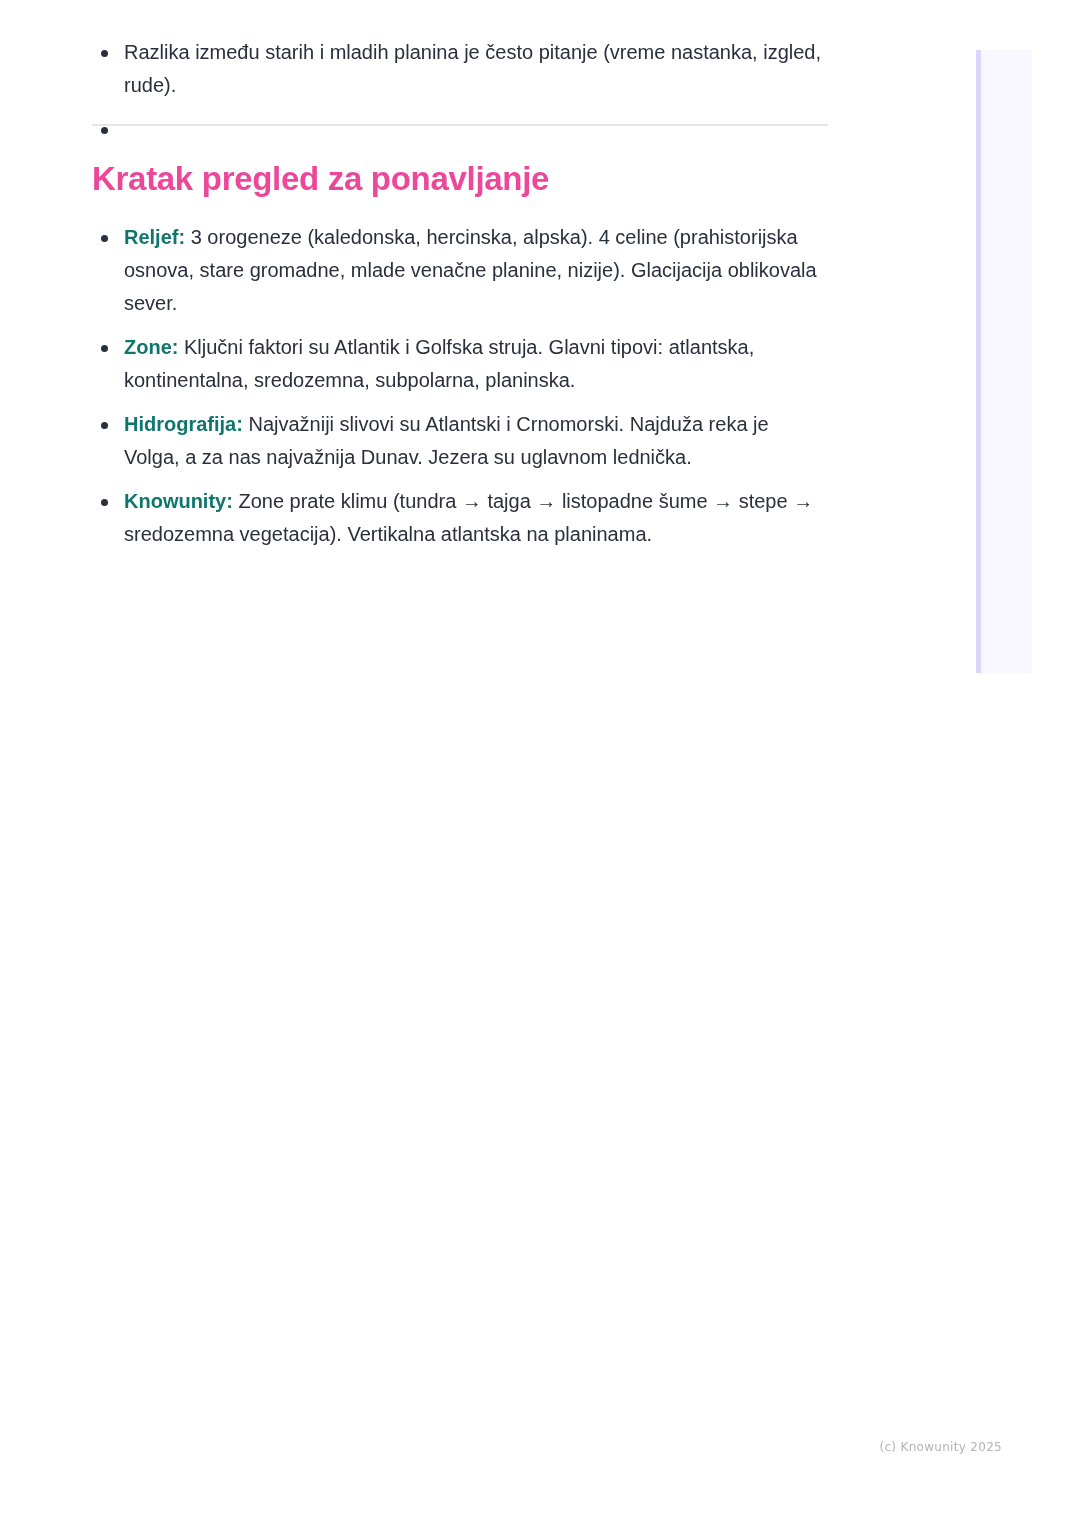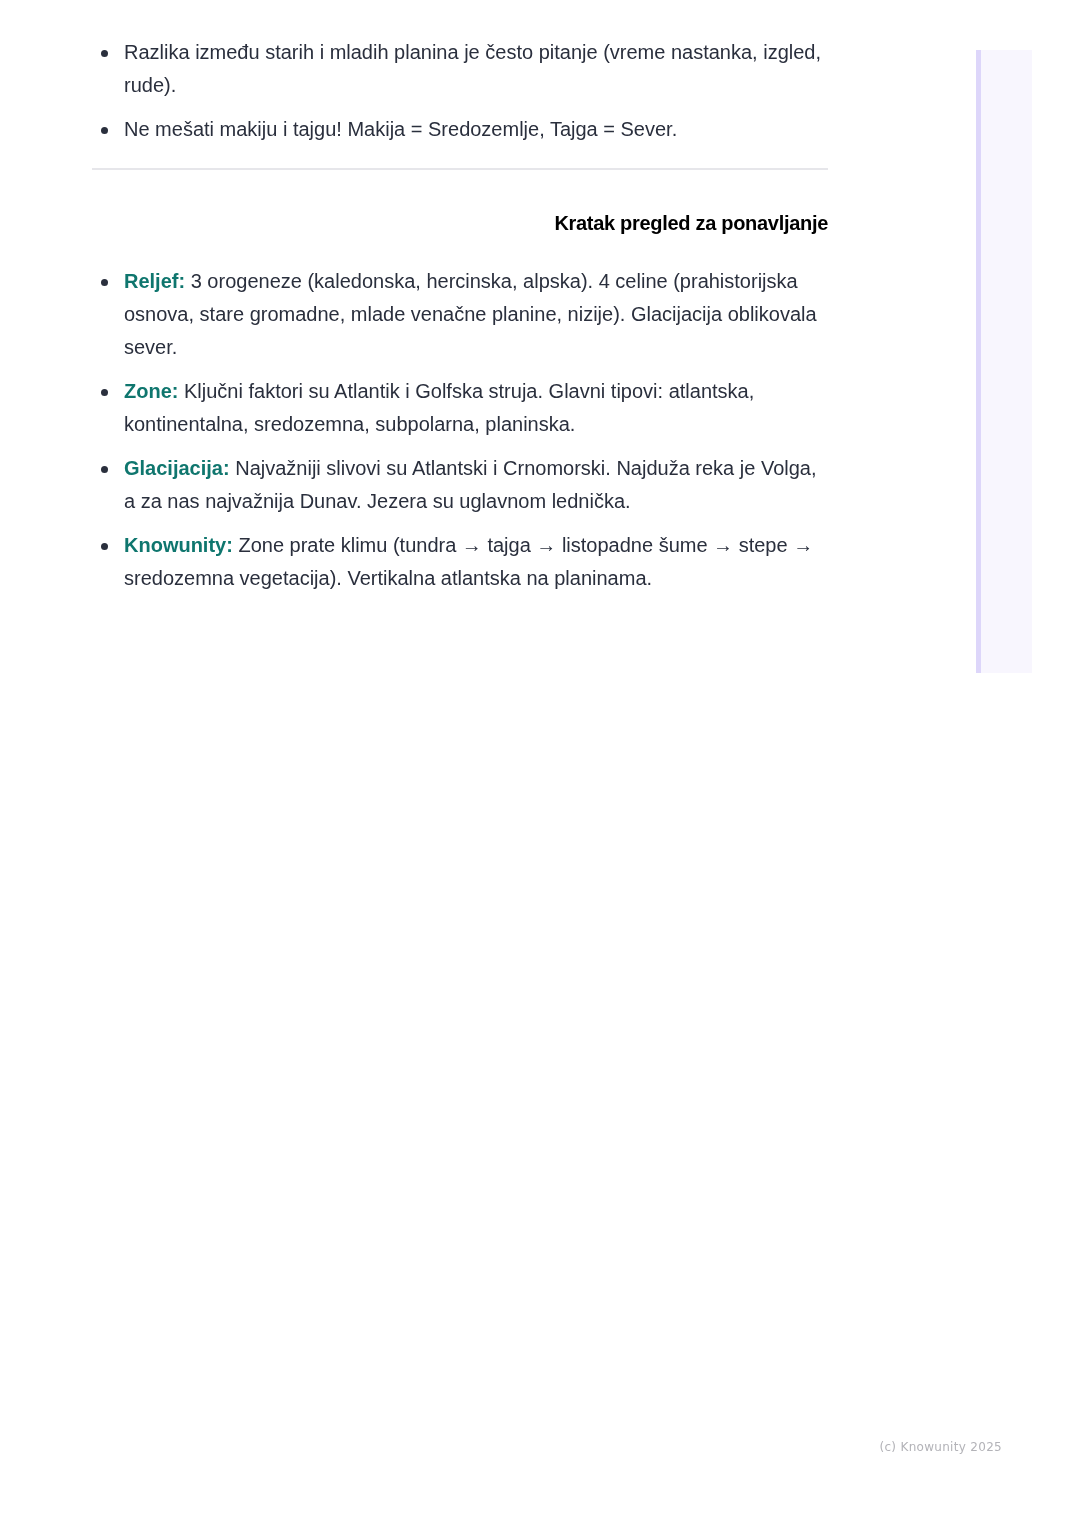--- a/index.html
+++ b/index.html
@@ -49,26 +49,25 @@
     }
     .divider {
       height: 2px;
       background: #e6e6ea;
       margin-top: 22px;
       margin-bottom: 33px;
       width: 736px;
     }
     h2.section-title {
       margin: 0 0 22px 0;
-      font-size: 20px;
+      font-size: 33px;
       line-height: 40px;
       font-weight: bold;
-      color: #000000;
+      color: #ec4899;
       letter-spacing: -0.3px;
-      text-align: right;
     }
     .side-panel {
       position: absolute;
       left: 976px;
       top: 50px;
       width: 56px;
       height: 623px;
       background: #f8f6fe;
       border-left: 5px solid #ddd6fa;
       box-sizing: border-box;
@@ -87,40 +86,39 @@
 <body>
 
 <div class="content">
   <ul class="bullets">
     <li>
       <span class="dot"></span>
       <span>Razlika između starih i mladih planina je često pitanje (vreme nastanka, izgled, rude).</span>
     </li>
     <li>
       <span class="dot"></span>
-      <span>Ne mešati makiju i tajgu! Makija = Sredozemlje, Tajga = Sever.</span>
     </li>
   </ul>
 
   <div class="divider"></div>
 
   <h2 class="section-title">Kratak pregled za ponavljanje</h2>
 
   <ul class="bullets">
     <li>
       <span class="dot"></span>
       <b>Reljef:</b><span> 3 orogeneze (kaledonska, hercinska, alpska). 4 celine (prahistorijska osnova, stare gromadne, mlade venačne planine, nizije). Glacijacija oblikovala sever.</span>
     </li>
     <li>
       <span class="dot"></span>
       <b>Zone:</b><span> Ključni faktori su Atlantik i Golfska struja. Glavni tipovi: atlantska, kontinentalna, sredozemna, subpolarna, planinska.</span>
     </li>
     <li>
       <span class="dot"></span>
-      <b>Glacijacija:</b><span> Najvažniji slivovi su Atlantski i Crnomorski. Najduža reka je Volga, a za nas najvažnija Dunav. Jezera su uglavnom lednička.</span>
+      <b>Hidrografija:</b><span> Najvažniji slivovi su Atlantski i Crnomorski. Najduža reka je Volga, a za nas najvažnija Dunav. Jezera su uglavnom lednička.</span>
     </li>
     <li>
       <span class="dot"></span>
       <b>Knowunity:</b><span> Zone prate klimu (tundra → tajga → listopadne šume → stepe → sredozemna vegetacija). Vertikalna atlantska na planinama.</span>
     </li>
   </ul>
 </div>
 
 <div class="side-panel"></div>
 

